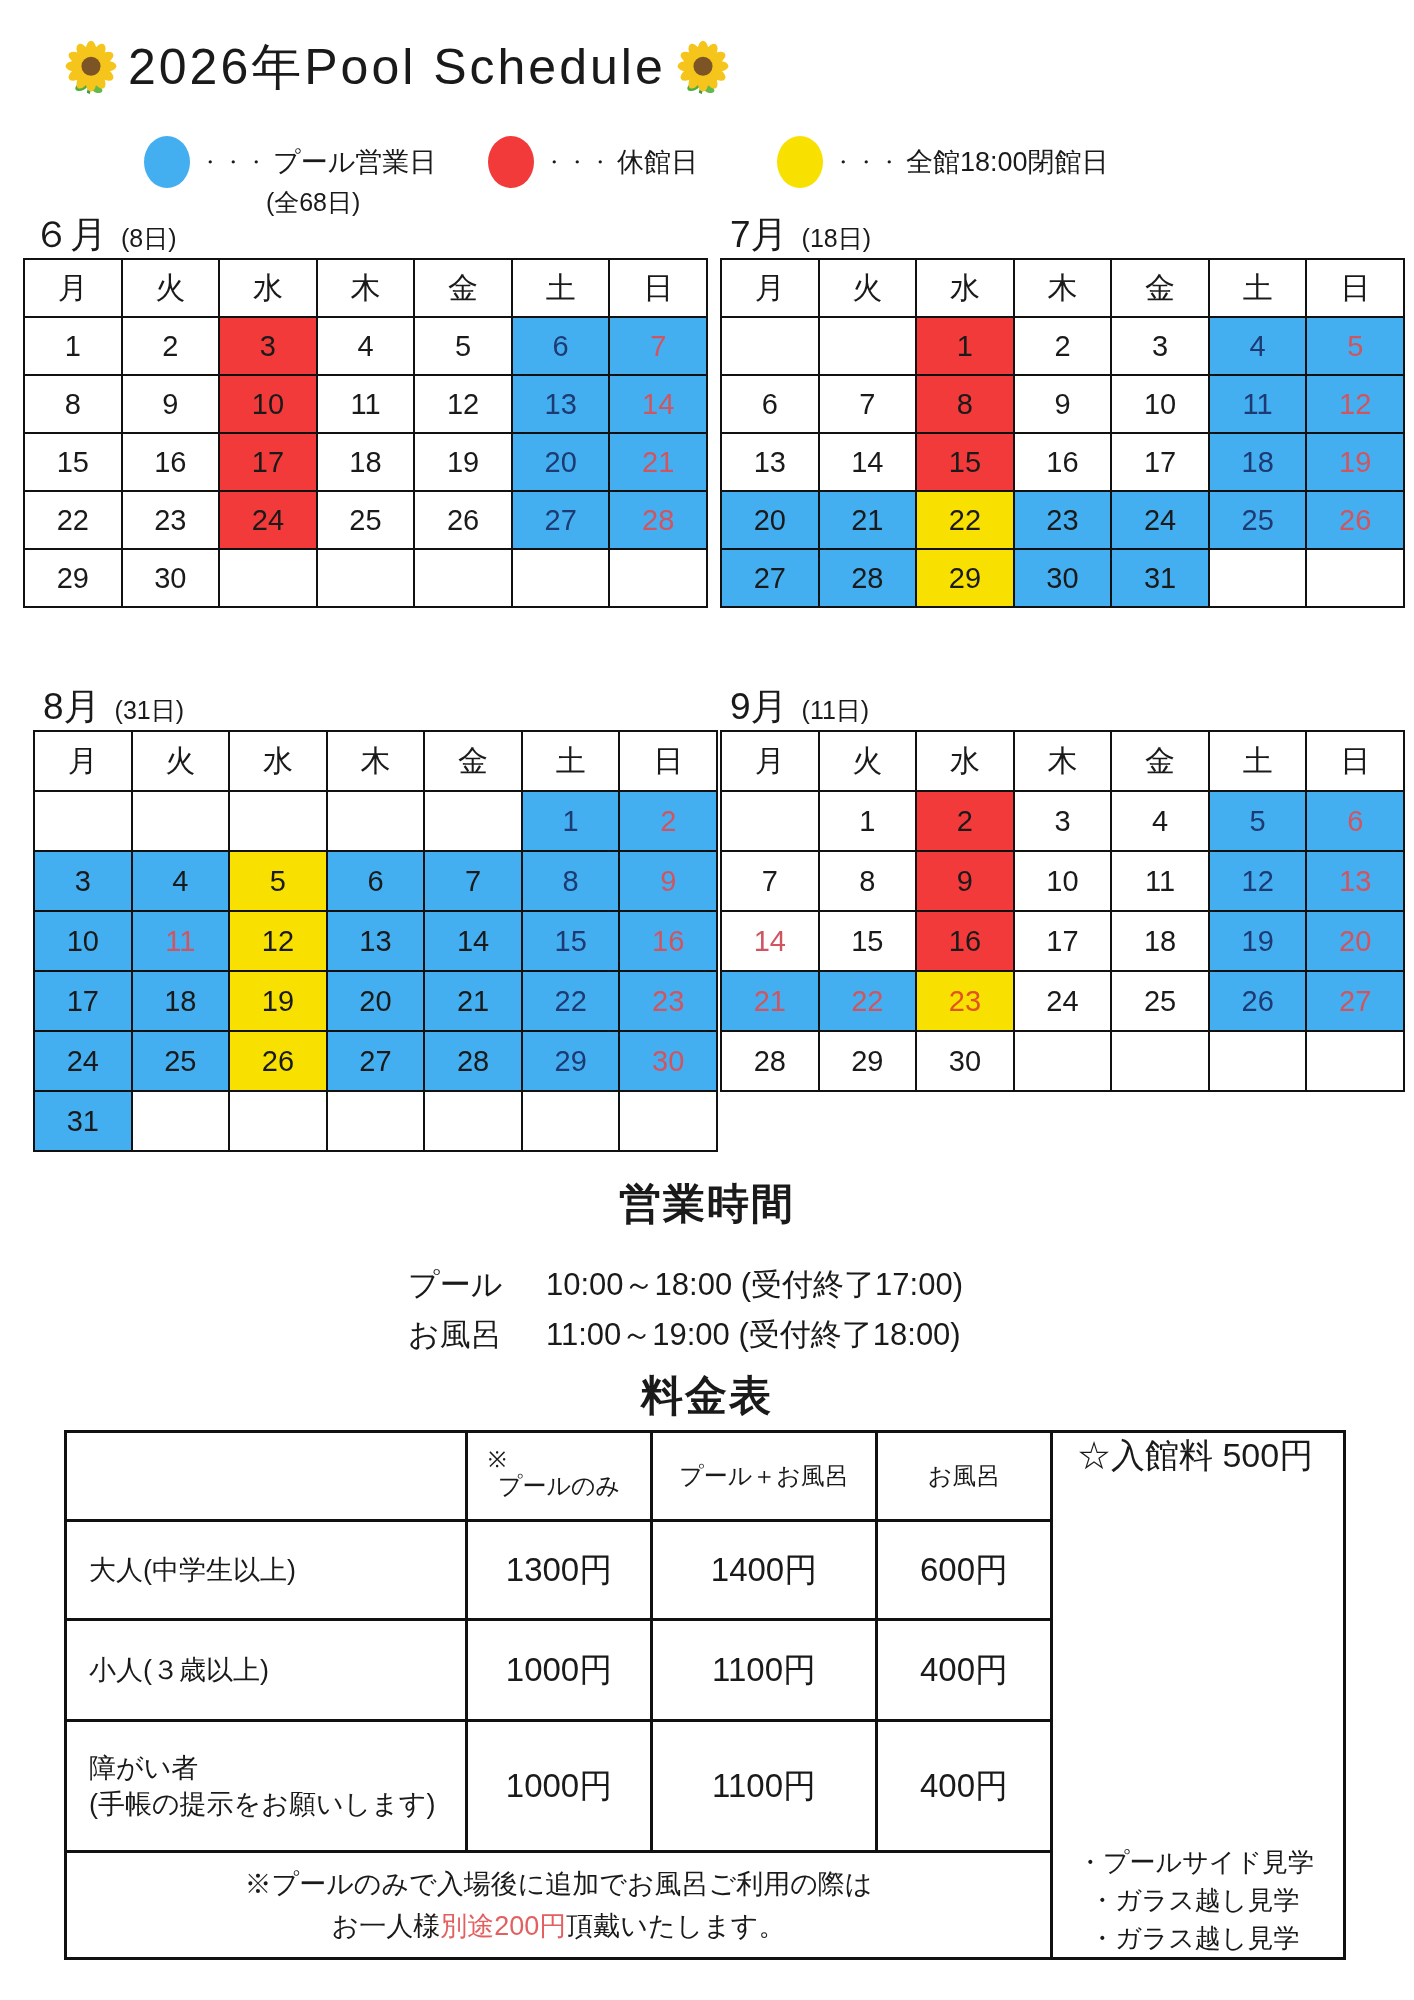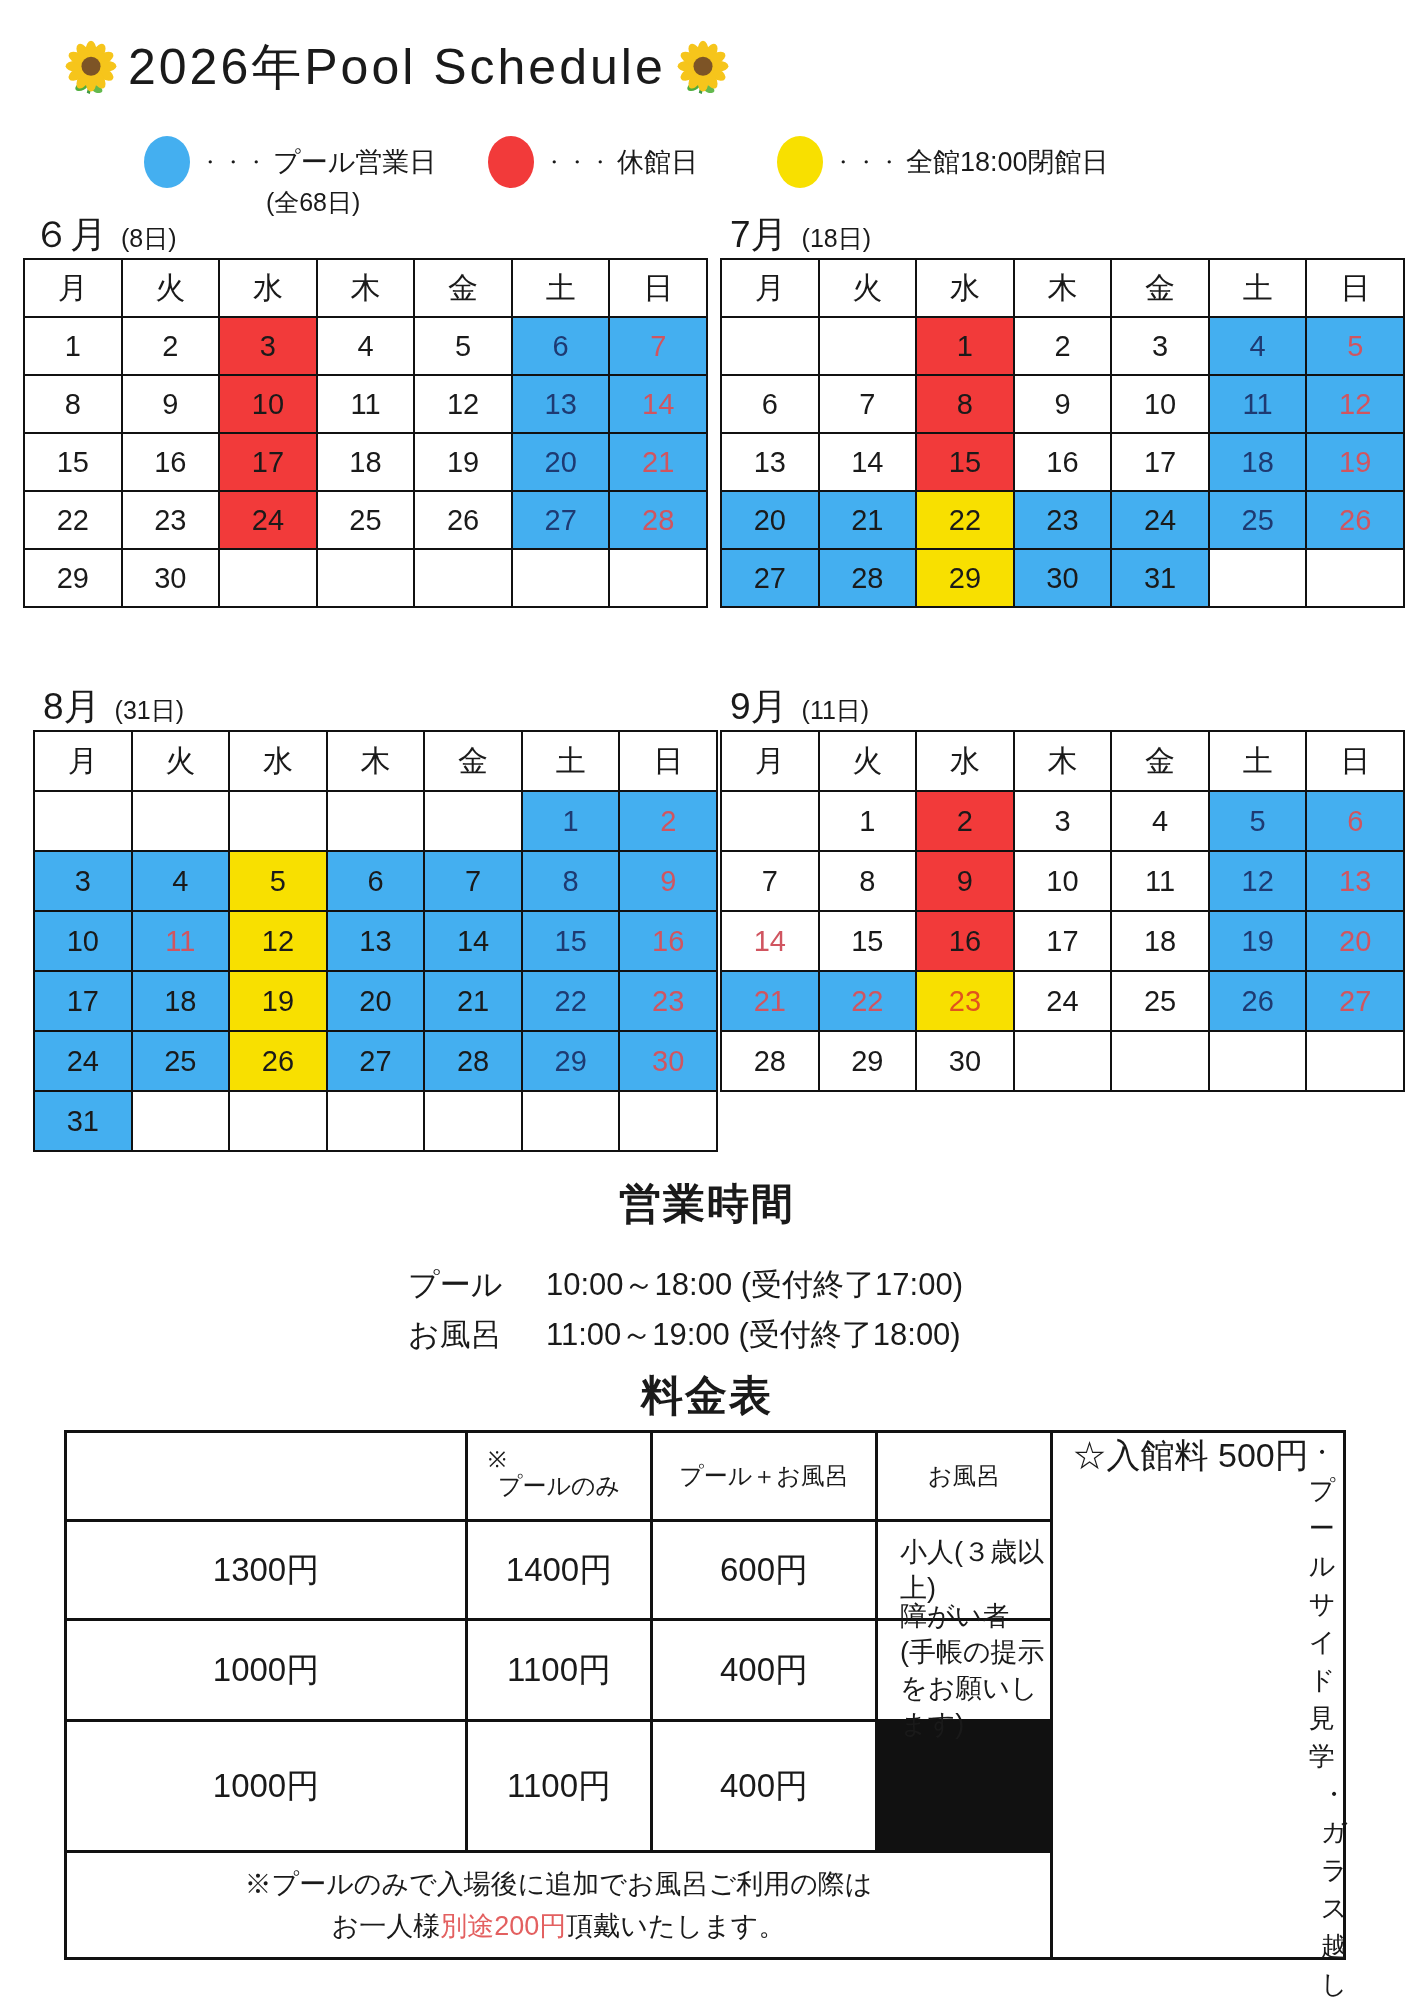--- a/index.html
+++ b/index.html
@@ -45,21 +45,21 @@
   .price-grid{position:absolute;left:64px;top:1430px;display:grid;
     grid-template-columns:398px 182px 222px 172px 290px;
     grid-template-rows:86px 96px 98px 128px 104px;
     gap:3px;background:#111;border:3px solid #111;}
   .pcell{background:#fff;display:flex;align-items:center;justify-content:center;}
   .phead{font-size:24px;}
   .phead1{flex-direction:column;justify-content:center;align-items:center;}
   .phead-mark{align-self:flex-start;margin-left:20px;font-size:22px;line-height:20px;}
   .plabel{justify-content:flex-start;padding-left:22px;font-size:27px;white-space:pre-line;line-height:36px;}
   .pval{font-size:33px;}
-  .sidebox{grid-column:5;grid-row:1 / span 5;justify-content:center;align-items:flex-start;padding-left:24px;}
+  .sidebox{grid-column:5;grid-row:1 / span 5;flex-direction:column;justify-content:space-between;align-items:flex-start;padding-left:24px;}
   .side-title{font-size:34px;margin-bottom:12px;white-space:nowrap;}
   .side-bullets{font-size:26px;line-height:38px;}
   .side-bullets .b-indent{padding-left:12px;}
   .pnote{grid-column:1 / span 4;flex-direction:column;justify-content:center;font-size:27px;line-height:42px;text-align:center;align-items:center;}
 </style>
 </head>
 <body>
 
 <svg width="0" height="0" style="position:absolute" aria-hidden="true">
   <defs>
@@ -362,20 +362,21 @@
 
     <div class="pcell sidebox">
       <div class="side-title">☆入館料 500円</div>
       <div class="side-bullets">
         <div>・プールサイド見学</div>
         <div class="b-indent">・ガラス越し見学</div>
         <div class="b-indent">・ガラス越し見学</div>
       </div>
     </div>
 
+    <div class="pcell plabel">大人(中学生以上)</div>
     <div class="pcell pval">1300円</div>
     <div class="pcell pval">1400円</div>
     <div class="pcell pval">600円</div>
 
     <div class="pcell plabel">小人(３歳以上)</div>
     <div class="pcell pval">1000円</div>
     <div class="pcell pval">1100円</div>
     <div class="pcell pval">400円</div>
 
     <div class="pcell plabel">障がい者

